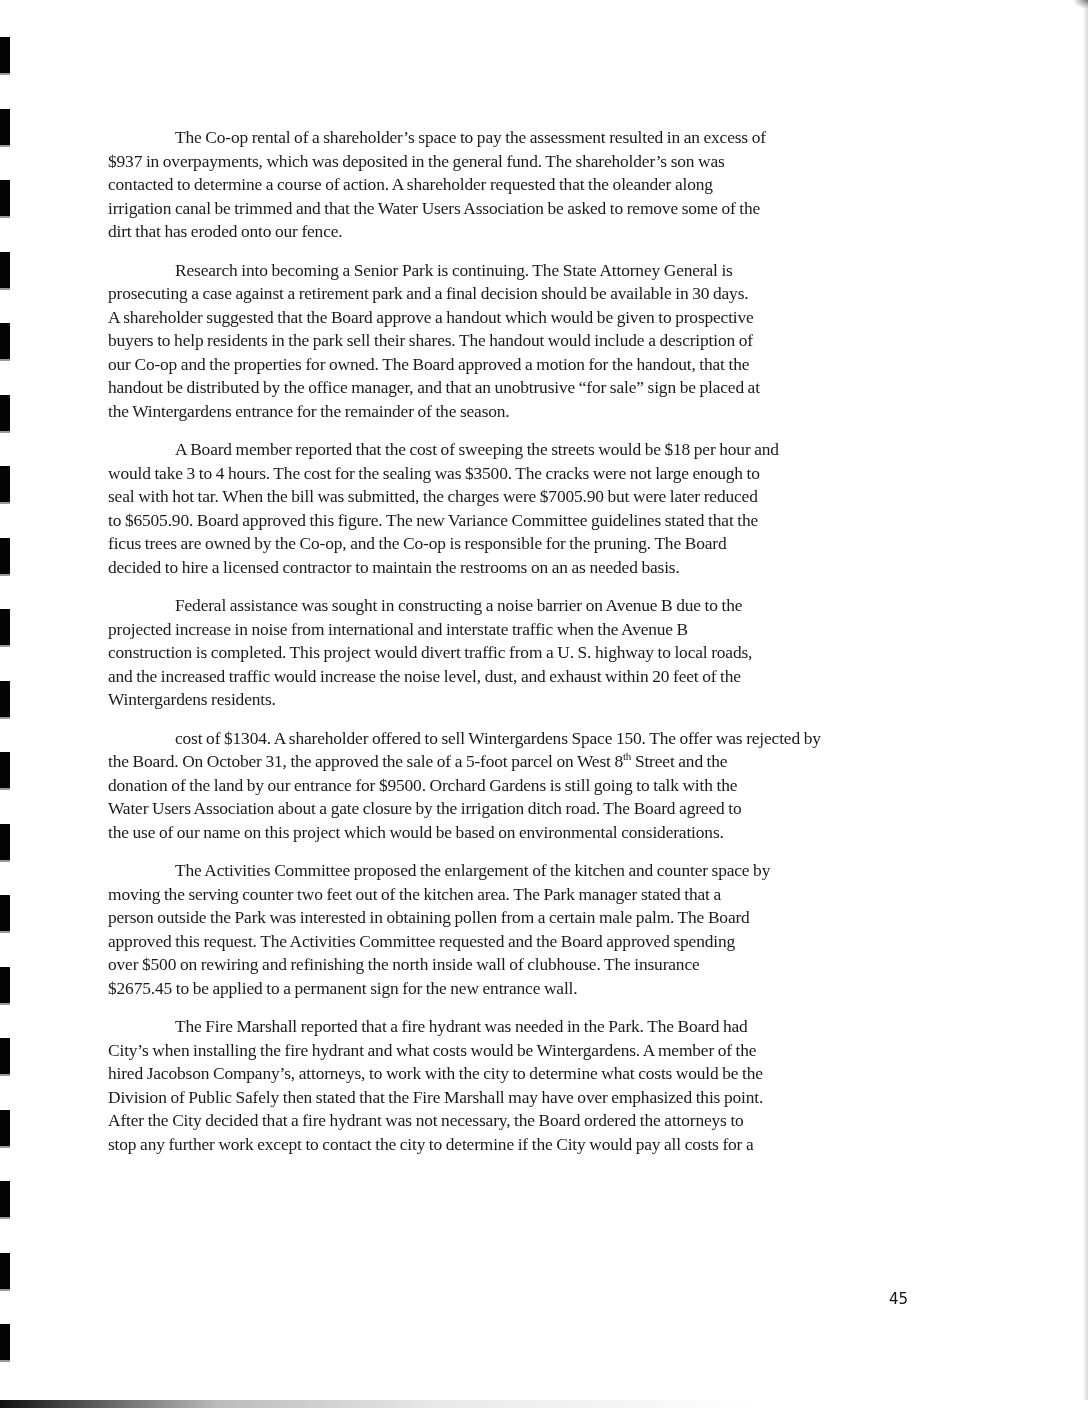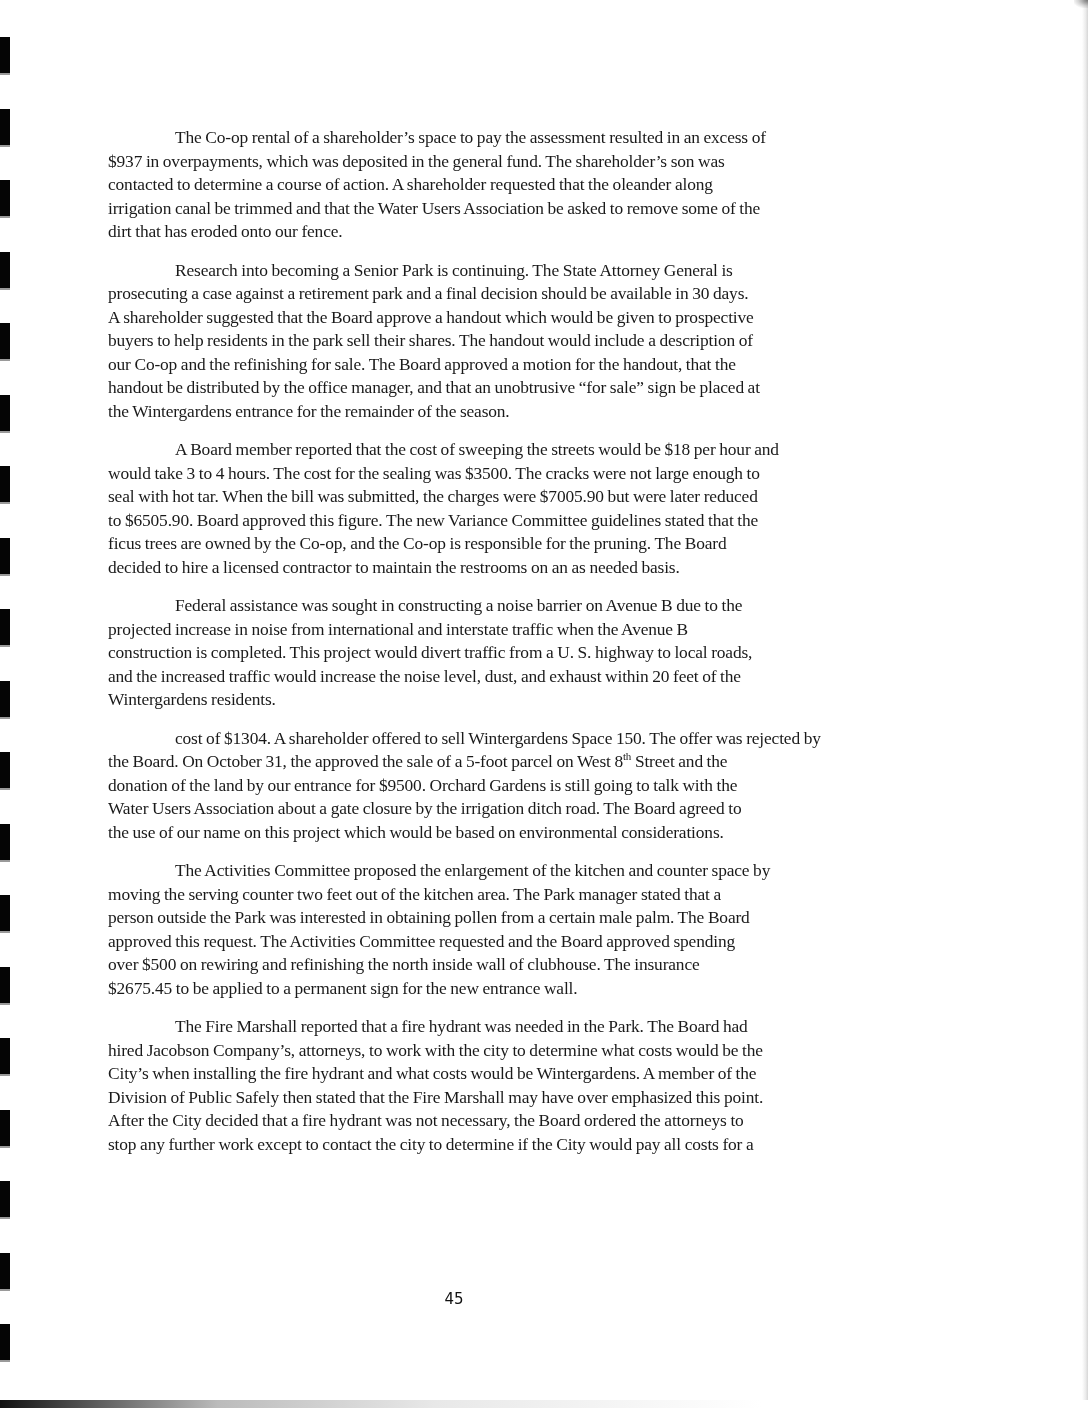--- a/index.html
+++ b/index.html
@@ -36,21 +36,21 @@
     font-size: 17.4px;
     line-height: 23.5px;
     text-indent: 67px;
     letter-spacing: -0.15px;
     word-spacing: -0.5px;
   }
   .para .line { display: block; white-space: nowrap; }
   .para .line:not(:first-child) { text-indent: 0; margin-left: -67px; padding-left: 67px; }
   sup { font-size: 11px; line-height: 0; vertical-align: super; }
   .page-number {
-    position: absolute; left: 0; width: 908px; top: 1290px; text-align: center;
+    position: absolute; left: 0; width: 908px; top: 1290px; text-align: right;
     font-family: "DejaVu Sans", "Liberation Sans", sans-serif;
     font-size: 15px; color: #111;
   }
 </style>
 </head>
 <body>
 
 <div class="page">
 
   <div class="binding-marks">
@@ -86,21 +86,21 @@
       <span class="line">contacted to determine a course of action. A shareholder requested that the oleander along</span>
       <span class="line">irrigation canal be trimmed and that the Water Users Association be asked to remove some of the</span>
       <span class="line">dirt that has eroded onto our fence.</span>
     </p>
 
     <p class="para">
       <span class="line">Research into becoming a Senior Park is continuing. The State Attorney General is</span>
       <span class="line">prosecuting a case against a retirement park and a final decision should be available in 30 days.</span>
       <span class="line">A shareholder suggested that the Board approve a handout which would be given to prospective</span>
       <span class="line">buyers to help residents in the park sell their shares. The handout would include a description of</span>
-      <span class="line">our Co-op and the refinishing for sale. The Board approved a motion for the handout, that the</span>
+      <span class="line">our Co-op and the properties for owned. The Board approved a motion for the handout, that the</span>
       <span class="line">handout be distributed by the office manager, and that an unobtrusive “for sale” sign be placed at</span>
       <span class="line">the Wintergardens entrance for the remainder of the season.</span>
     </p>
 
     <p class="para">
       <span class="line">A Board member reported that the cost of sweeping the streets would be $18 per hour and</span>
       <span class="line">would take 3 to 4 hours. The cost for the sealing was $3500. The cracks were not large enough to</span>
       <span class="line">seal with hot tar. When the bill was submitted, the charges were $7005.90 but were later reduced</span>
       <span class="line">to $6505.90. Board approved this figure.  The new Variance Committee guidelines stated that the</span>
       <span class="line">ficus trees are owned by the Co-op, and the Co-op is responsible for the pruning. The Board</span>
@@ -127,22 +127,22 @@
       <span class="line">The Activities Committee proposed the enlargement of the kitchen and counter space by</span>
       <span class="line">moving the serving counter two feet out of the kitchen area. The Park manager stated that a</span>
       <span class="line">person outside the Park was interested in obtaining pollen from a certain male palm. The Board</span>
       <span class="line">approved this request.  The Activities Committee requested and the Board approved spending</span>
       <span class="line">over $500 on rewiring and refinishing the north inside wall of clubhouse. The insurance</span>
       <span class="line">$2675.45 to be applied to a permanent sign for the new entrance wall.</span>
     </p>
 
     <p class="para">
       <span class="line">The Fire Marshall reported that a fire hydrant was needed in the Park. The Board had</span>
+      <span class="line">City’s when installing the fire hydrant and what costs would be Wintergardens. A member of the</span>
       <span class="line">hired Jacobson Company’s, attorneys, to work with the city to determine what costs would be the</span>
-      <span class="line">City’s when installing the fire hydrant and what costs would be Wintergardens. A member of the</span>
       <span class="line">Division of Public Safely then stated that the Fire Marshall may have over emphasized this point.</span>
       <span class="line">After the City decided that a fire hydrant was not necessary, the Board ordered the attorneys to</span>
       <span class="line">stop any further work except to contact the city to determine if the City would pay all costs for a</span>
     </p>
 
   </div>
 
   <div class="page-number">45</div>
 </div>
 

